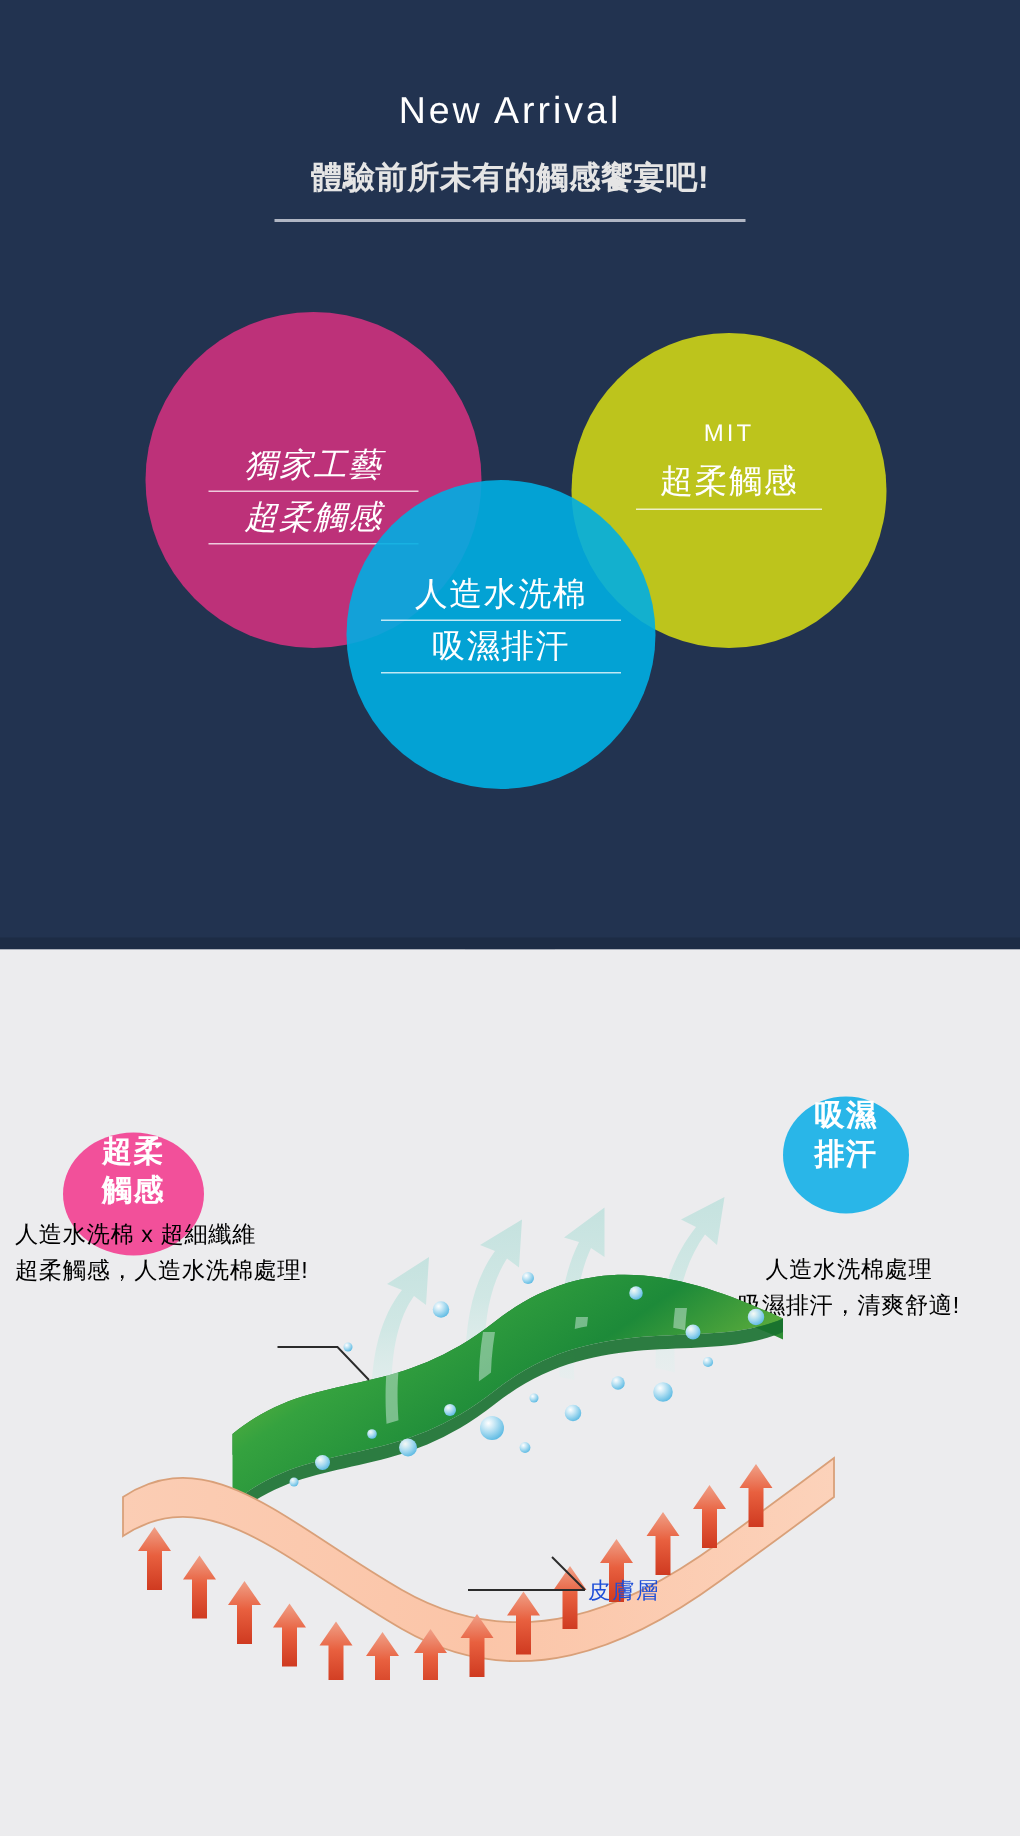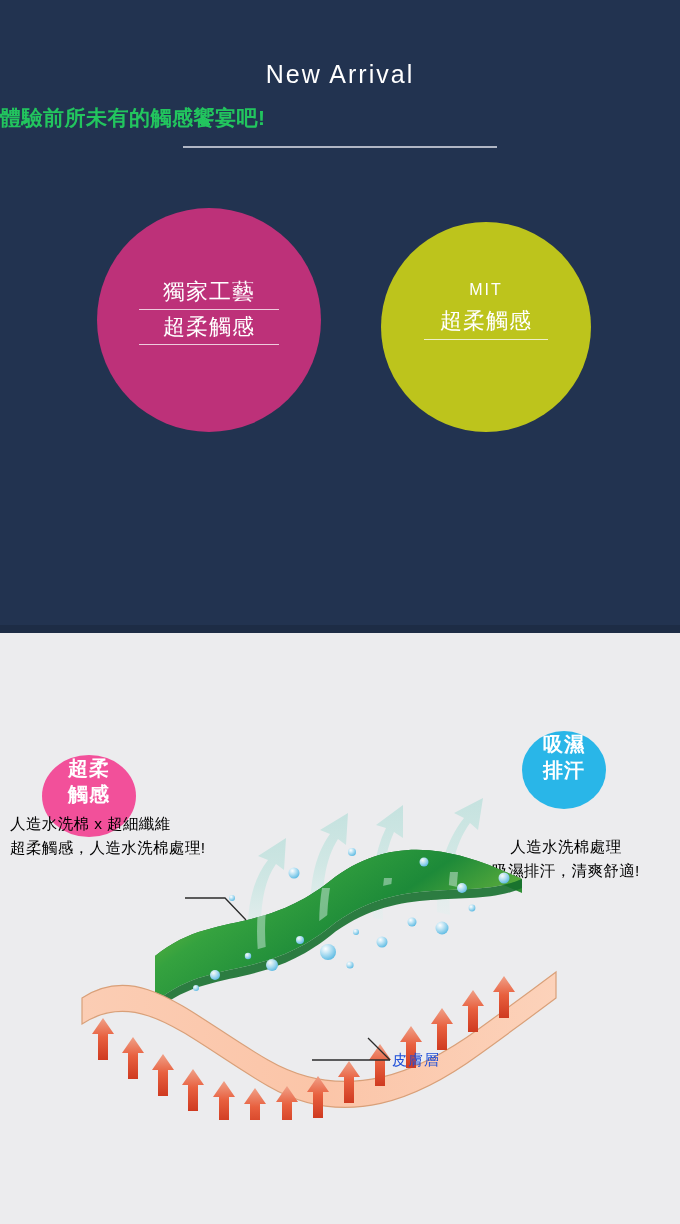--- a/index.html
+++ b/index.html
@@ -18,42 +18,42 @@
   }
   .hero-edge {
     position:absolute; left:0; bottom:0; width:680px; height:8px;
     background:#1d2c45;
   }
   .hero-title {
     position:absolute; left:0; top:60px; width:680px; text-align:center;
     color:#ffffff; font-size:25px; letter-spacing:2.0px; font-weight:400;
   }
   .hero-sub {
-    position:absolute; left:0; top:104px; width:680px; 
-    color:#22c55e; font-size:21px; letter-spacing:0.5px; font-weight:700;
+    position:absolute; left:0; top:104px; width:680px; text-align:center;
+    color:#e5e5e5; font-size:21px; letter-spacing:0.5px; font-weight:700;
   }
   .hero-rule {
     position:absolute; left:183px; top:146px; width:314px; height:2px;
     background:#c9ced8; opacity:.85;
   }
 
   
   .venn { position:absolute; left:0; top:0; width:680px; height:633px; }
   .circle { position:absolute; border-radius:50%; }
   .c-magenta { left:97px;  top:208px; width:224px; height:224px; background:#bd3179; }
   .c-lime    { left:381px; top:222px; width:210px; height:210px; background:#bdc41c; }
   .c-cyan    { left:231px; top:320px; width:206px; height:206px;
                background:rgba(0,174,226,0.90); }
 
   .c-label { position:absolute; width:100%; text-align:center; color:#ffffff; }
   .c-line { font-size:22px; line-height:1.28; letter-spacing:1px; white-space:nowrap; }
   .c-line.en { font-size:16px; letter-spacing:2px; }
   .c-underline { width:140px; height:1px; background:rgba(255,255,255,.75); margin:3px auto 3px; }
 
-  .lbl-magenta { left:0; top:70px; }
+  .lbl-magenta { left:0; top:88px;font-style:italic; }
   .lbl-lime    { left:0; top:58px; }
   .lbl-cyan    { left:0; top:62px; }
   .lbl-cyan .c-underline, .lbl-cyan .c-line { width:auto; }
   .lbl-cyan .c-underline { width:160px; }
   .lbl-lime .c-underline { width:124px; }
 
   
   .down-arrow { position:absolute; left:266px; top:633px; width:148px; height:104px; }
 
   
@@ -109,20 +109,28 @@
 
       <div class="circle c-lime">
         <div class="c-label lbl-lime">
           <div class="c-line en">MIT</div>
           <div class="c-underline" style="visibility:hidden"></div>
           <div class="c-line">超柔觸感</div>
           <div class="c-underline"></div>
         </div>
       </div>
 
+      <div class="circle c-cyan">
+        <div class="c-label lbl-cyan">
+          <div class="c-line">人造水洗棉</div>
+          <div class="c-underline"></div>
+          <div class="c-line">吸濕排汗</div>
+          <div class="c-underline"></div>
+        </div>
+      </div>
 
     </div>
 
     <div class="hero-edge"></div>
   </div>
 
   <svg class="down-arrow" viewBox="0 0 148 104">
     <polygon points="44,0 104,0 104,48 148,48 74,104 0,48 44,48" fill="#223350"></polygon>
   </svg>
 

